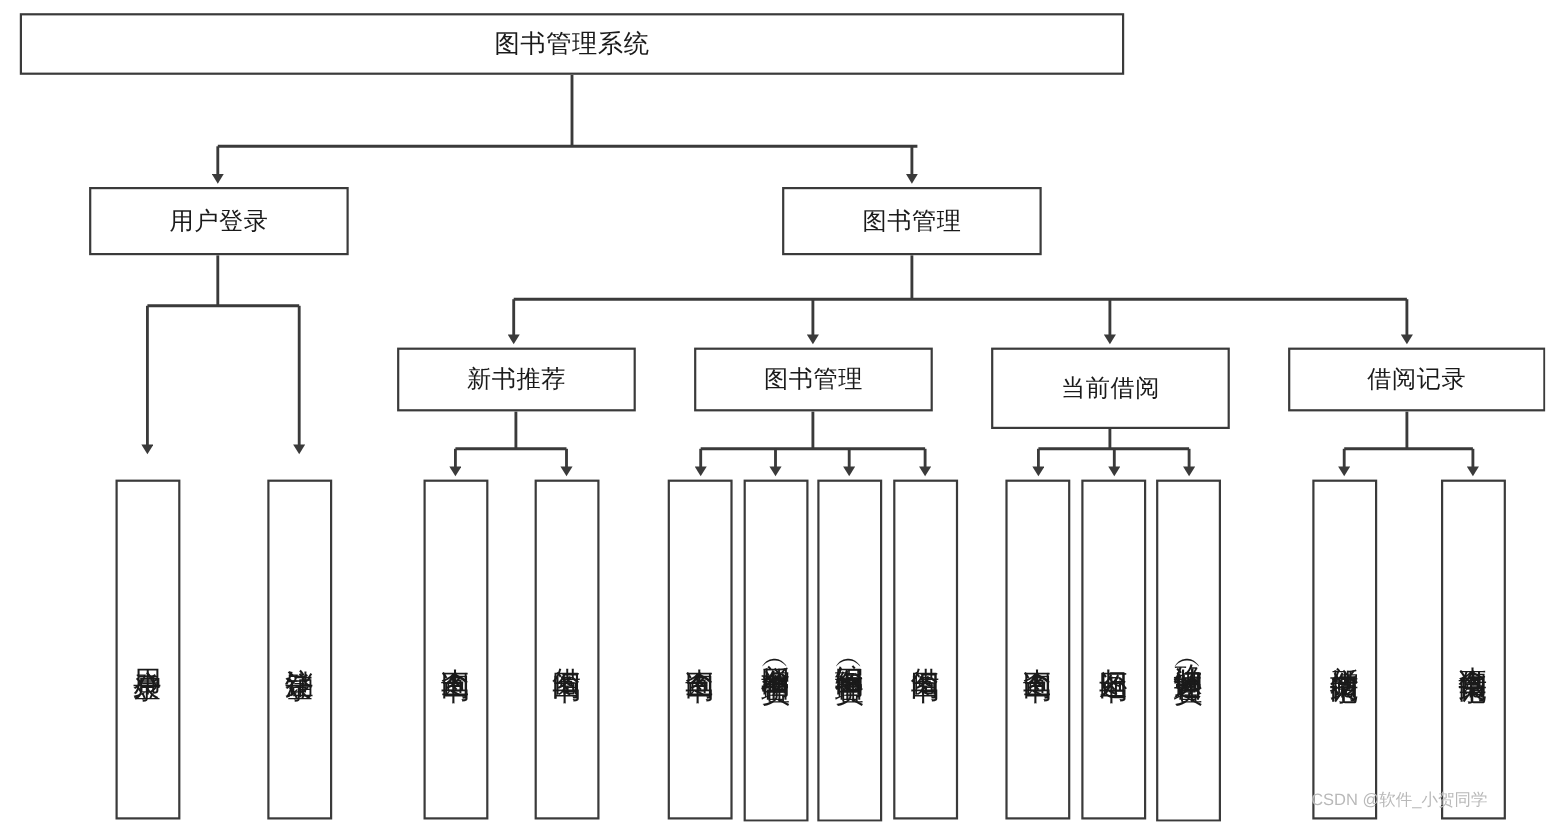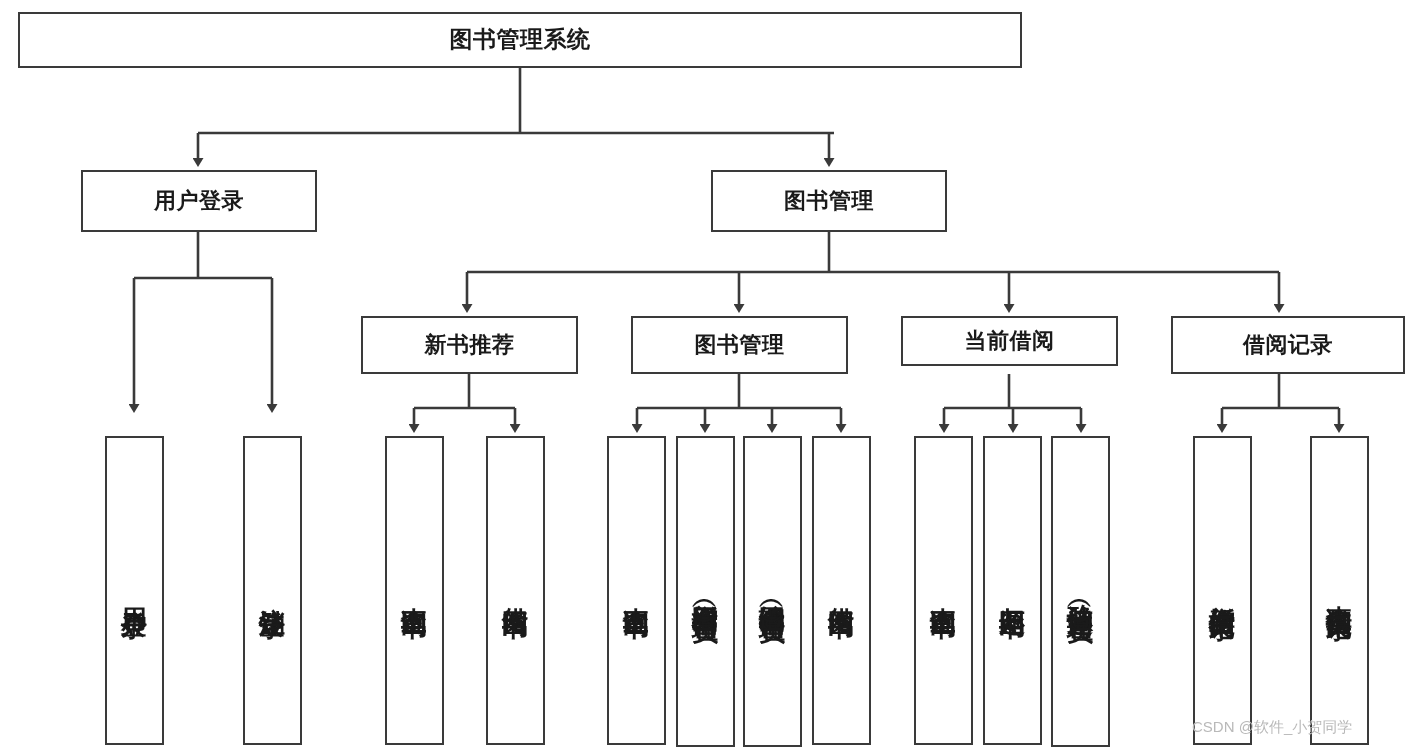--- a/index.html
+++ b/index.html
@@ -35,21 +35,20 @@
     align-items: center;
     justify-content: center;
     color: #1a1a1a;
     z-index: 2;
   }
   .node .lbl {
     display: block;
     text-align: center;
     line-height: 1.18;
     letter-spacing: 0.5px;
-    font-weight: bold;
   }
   
   .node.h .lbl {
     font-size: 22px;
     white-space: nowrap;
   }
   .node.root .lbl {
     font-size: 23px;
   }
   
@@ -142,21 +141,21 @@
   <div class="node h" style="left:361px; top:316px; width:217px; height:58px;">
     <span class="lbl">新书推荐</span>
   </div>
 
   <div class="node h" style="left:711px; top:170px; width:236px; height:62px;">
     <span class="lbl">图书管理</span>
   </div>
   <div class="node h" style="left:631px; top:316px; width:217px; height:58px;">
     <span class="lbl">图书管理</span>
   </div>
-  <div class="node h" style="left:901px; top:316px; width:217px; height:50px;">
+  <div class="node h" style="left:901px; top:316px; width:217px; height:74px;">
     <span class="lbl">当前借阅</span>
   </div>
   <div class="node h" style="left:1171px; top:316px; width:234px; height:58px;">
     <span class="lbl">借阅记录</span>
   </div>
 
   <div class="node v" style="left:105px; top:436px; width:59px; height:309px;">
     <span class="lbl">用户登录</span>
   </div>
   <div class="node v" style="left:243px; top:436px; width:59px; height:309px;">

